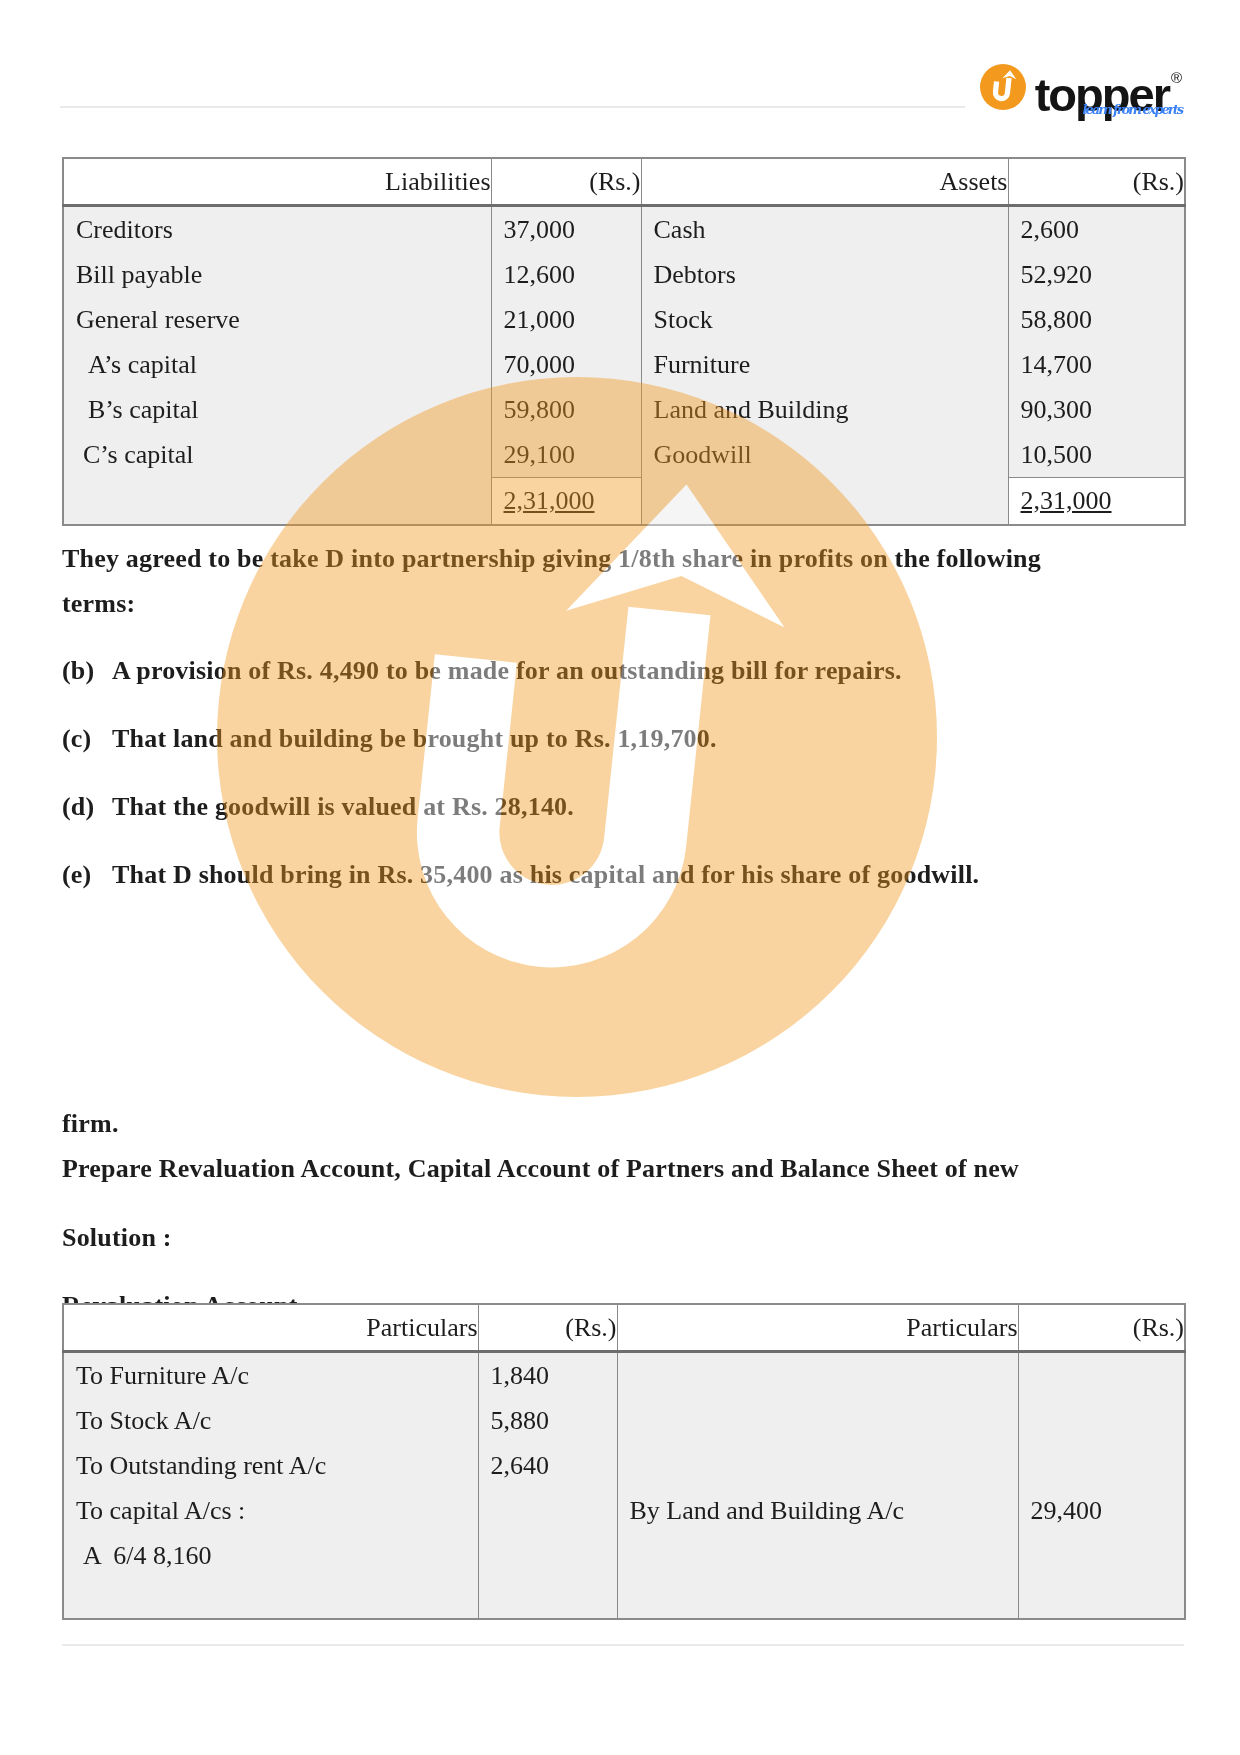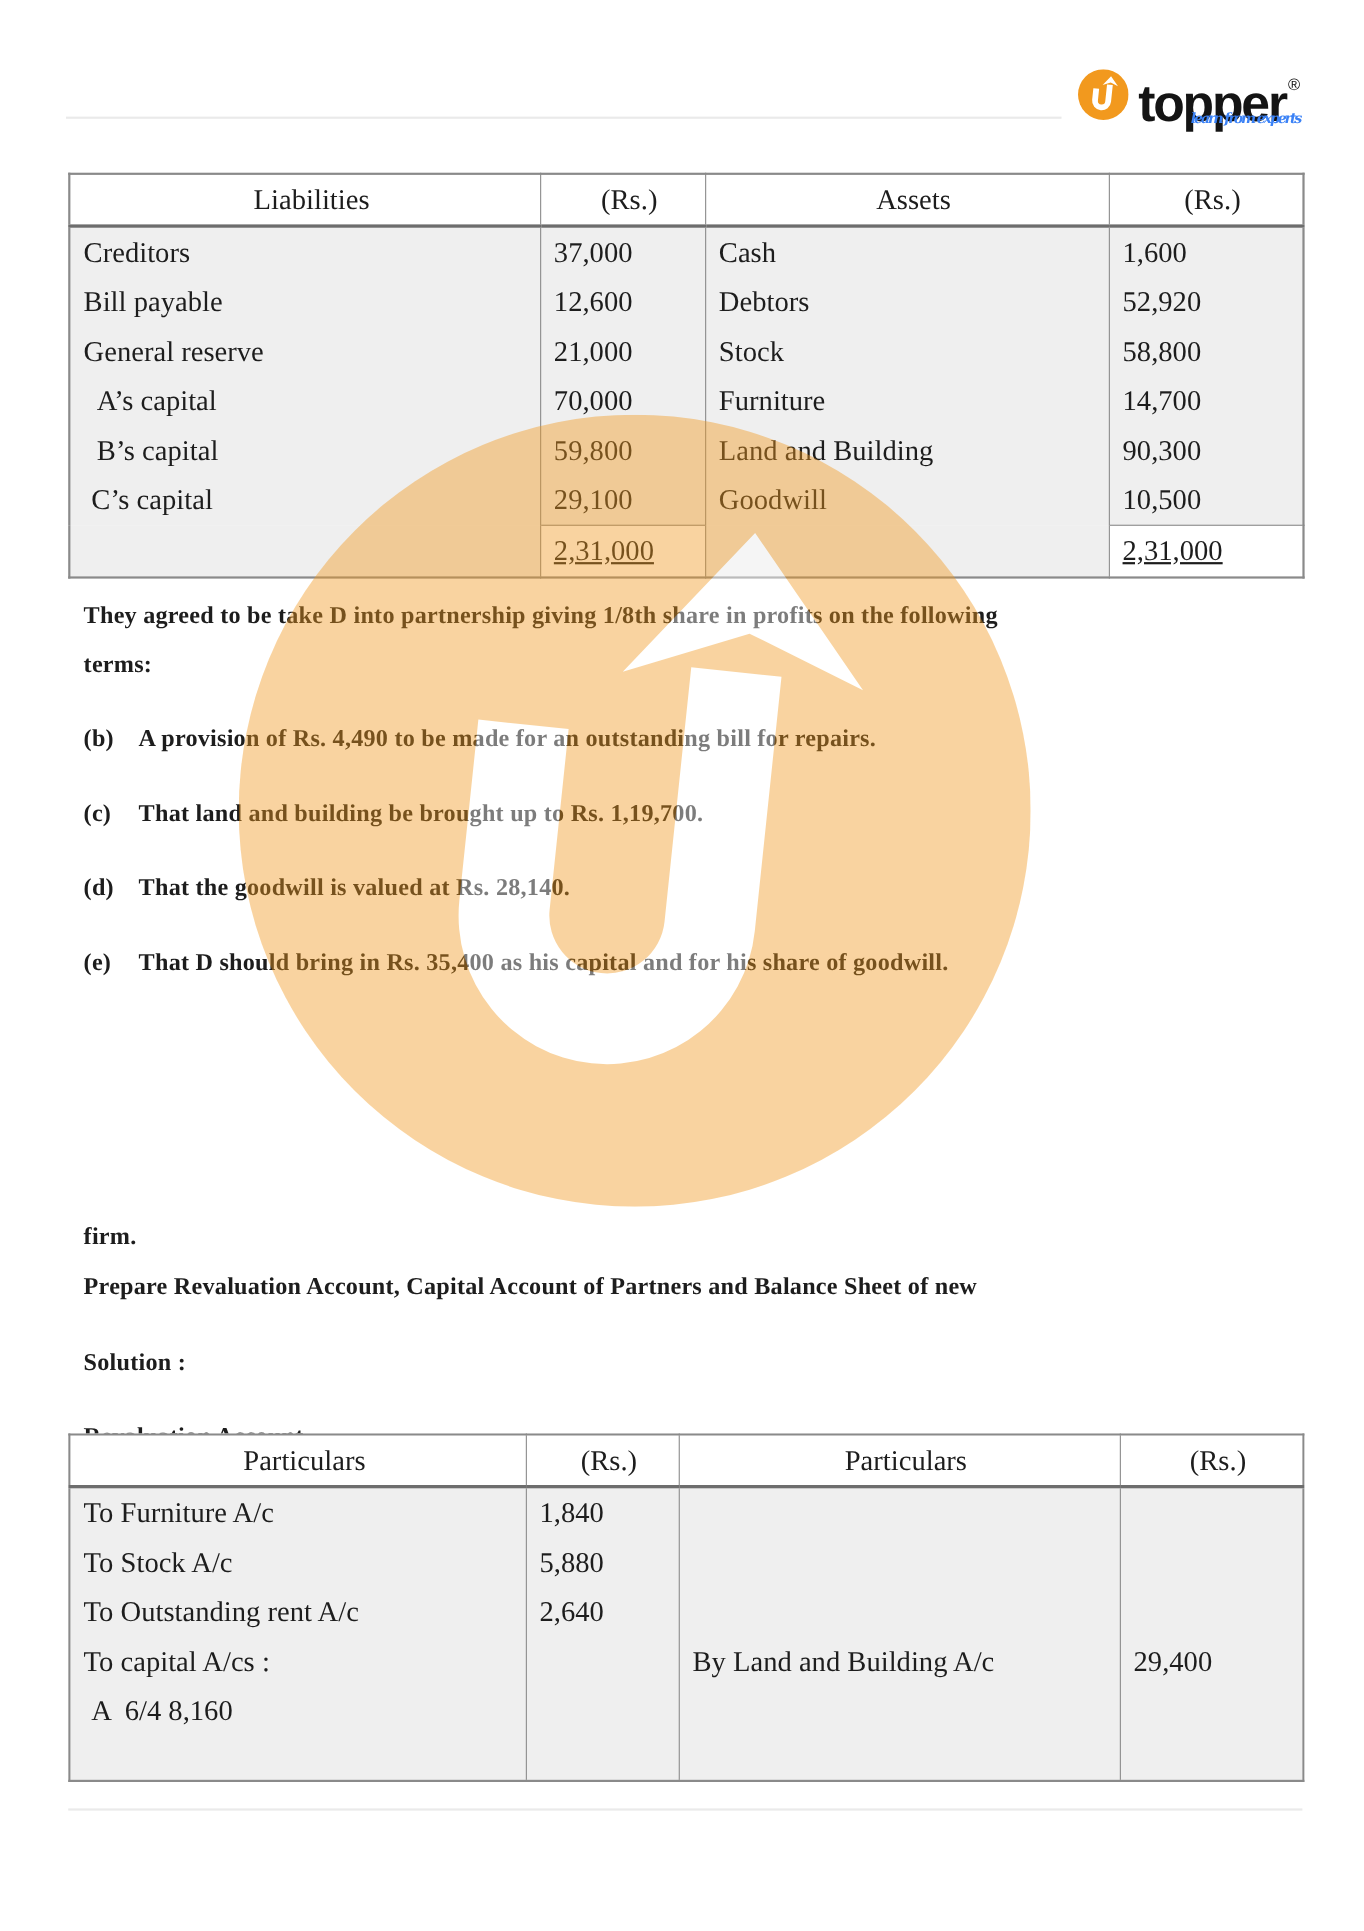--- a/index.html
+++ b/index.html
@@ -20,30 +20,30 @@
   .tagline{
     position:absolute;right:0;bottom:-15px;font-style:italic;font-size:13px;color:#3b82f6;
     font-family:"DejaVu Serif",serif;white-space:nowrap;
   }
   
   table{border-collapse:collapse;table-layout:fixed;width:1122px;background:#fff;}
   .t1{position:absolute;left:62px;top:157px;}
   .t2wrap{position:absolute;left:62px;top:1303px;width:1124px;height:345px;overflow:hidden;}
   table{border:2px solid #8a8a8a;}
   th,td{border:1px solid #8a8a8a;font-size:26px;font-weight:normal;}
-  th{height:45px;text-align:center;padding:0 0 0 12px;background:#ffffff;border-bottom:3px solid #6d6d6d;}
+  th{height:45px;text-align:right;padding:0 0 0 12px;background:#ffffff;border-bottom:3px solid #6d6d6d;}
   td.cellbody{background:#efefef;vertical-align:top;padding:0;border-bottom:none;margin-left:36px;}
   .ln{height:45px;line-height:45px;padding-left:12px;white-space:pre;overflow:hidden;}
   .ln.ind{padding-left:24px;}
   .ln.ind2{padding-left:19px;}
   tr.total td{height:44px;background:#efefef;border-top:none;text-decoration:underline;}
   tr.total td.amt{background:#ffffff;border-top:1px solid #8a8a8a;line-height:44px;padding:0 0 0 12px;}
   .t2 td.cellbody{padding-bottom:40px;}
   
-  .para{position:absolute;left:76px;width:1124px;font-weight:bold;font-size:22px;line-height:45px;letter-spacing:.2px;}
+  .para{position:absolute;left:62px;width:1124px;font-weight:bold;font-size:26px;line-height:45px;letter-spacing:.2px;}
   .intro{top:536px;}
   .termlist{top:648px;}
   .term{margin-bottom:23px;}
   .tlabel{display:inline-block;width:50px;}
   .cont:empty{display:none;}
   .closing{top:1101px;}
   .solution{top:1215px;}
   .rev-head{top:1283px;}
   
   .wm{position:absolute;left:217px;top:377px;width:720px;height:720px;opacity:.42;z-index:40;pointer-events:none;}
@@ -97,21 +97,21 @@
     </td>
     <td class="cellbody">
       <div class="ln">Cash</div>
       <div class="ln">Debtors</div>
       <div class="ln">Stock</div>
       <div class="ln">Furniture</div>
       <div class="ln">Land and Building</div>
       <div class="ln">Goodwill</div>
     </td>
     <td class="cellbody">
-      <div class="ln">1,600</div>
+      <div class="ln">2,600</div>
       <div class="ln">52,920</div>
       <div class="ln">58,800</div>
       <div class="ln">14,700</div>
       <div class="ln">90,300</div>
       <div class="ln">10,500</div>
     </td>
   </tr>
   <tr class="total">
     <td></td>
     <td class="amt">2,31,000</td>

